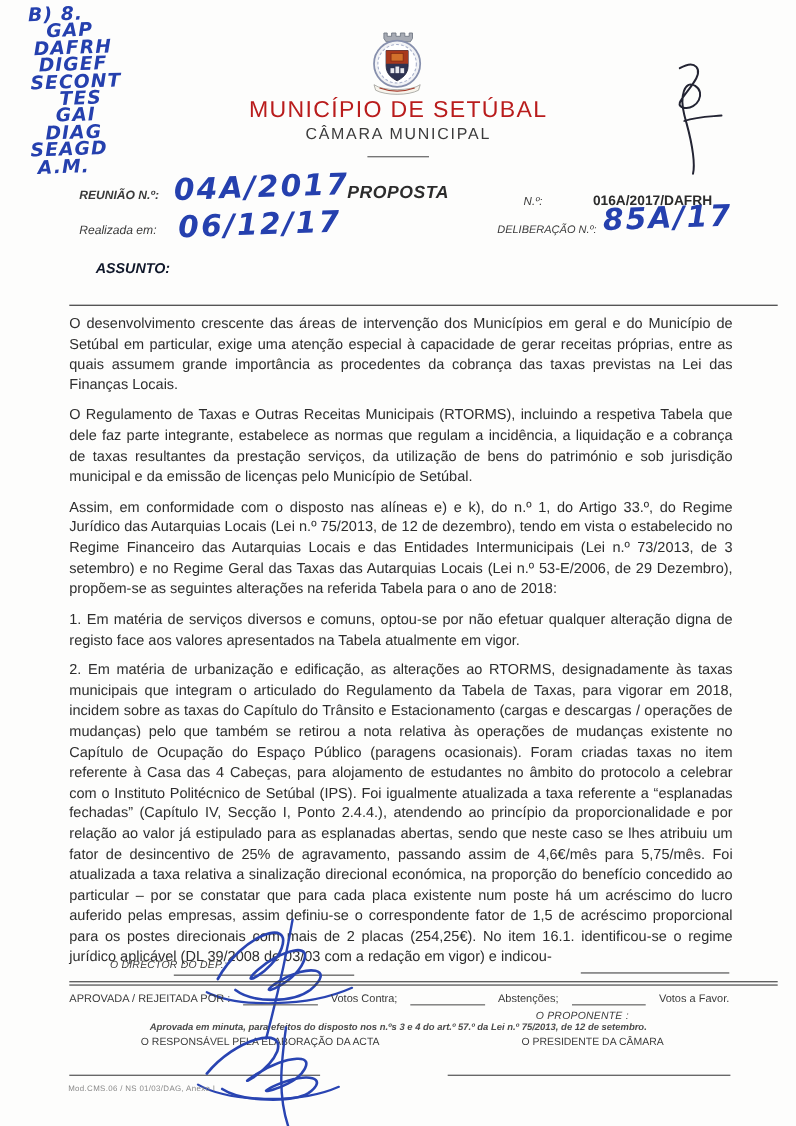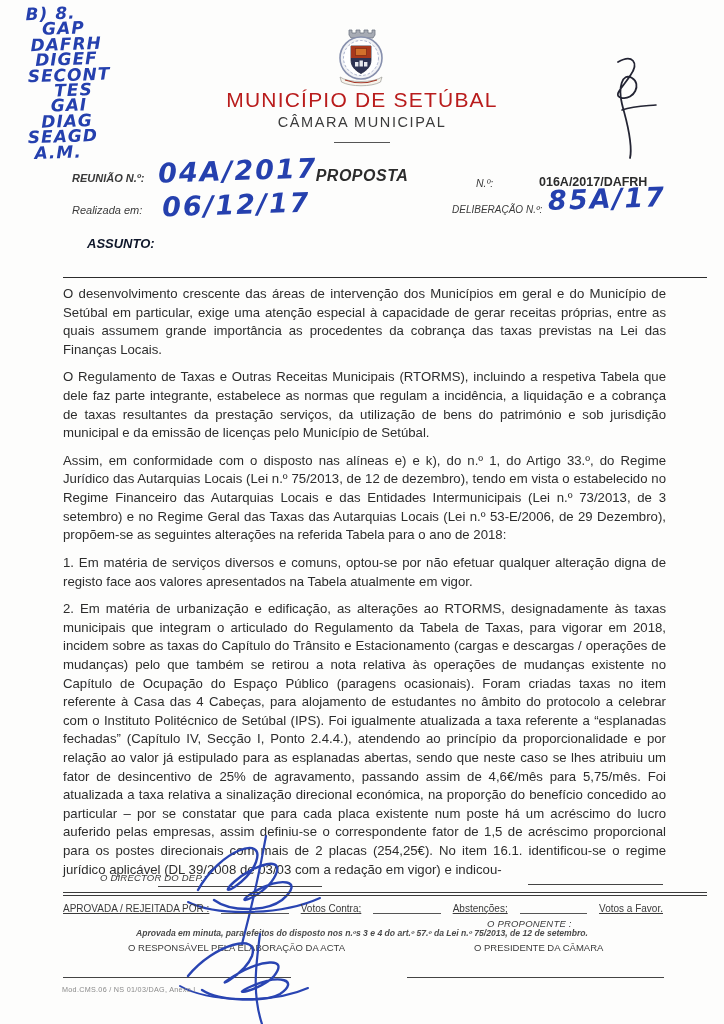--- a/index.html
+++ b/index.html
@@ -64,21 +64,21 @@
 
   
   .small-caps-lbl{font-size:9.5px;font-style:italic;color:#3a3a3a;letter-spacing:.2px;}
   #director-label{position:absolute;left:80px;top:872px;margin-left:20px;}
   #director-line{position:absolute;left:158px;top:886px;width:164px;border-top:1.3px solid #444;}
   #proponente-label{position:absolute;left:487px;top:918px;}
   #proponente-line{position:absolute;left:528px;top:884px;width:135px;border-top:1.3px solid #444;}
   #double-rule{position:absolute;left:63px;top:892px;width:644px;height:2px;
     border-top:1.6px solid #3b3b3b;border-bottom:1.4px solid #3b3b3b;}
   #aprovada-row{position:absolute;left:63px;top:903px;width:600px;display:flex;
-    align-items:flex-start;font-size:10px;color:#3a3a3a;text-decoration:underline;}
+    align-items:flex-start;font-size:10px;color:#3a3a3a;}
   #aprovada-row .txt{white-space:nowrap;}
   #aprovada-row .blank{display:inline-block;width:58px;border-bottom:1.2px solid #555;height:10px;flex:1;margin:0 12px;max-width:70px;}
   #minuta-note{position:absolute;left:0;top:928px;width:724px;text-align:center;
     font-size:8.6px;font-style:italic;font-weight:bold;color:#4a4a4a;}
   #responsavel-label{position:absolute;left:128px;top:942px;font-size:9.5px;color:#3a3a3a;}
   #presidente-label{position:absolute;left:474px;top:942px;font-size:9.5px;color:#3a3a3a;}
   #resp-line{position:absolute;left:63px;top:977px;width:228px;border-top:1.3px solid #444;}
   #pres-line{position:absolute;left:407px;top:977px;width:257px;border-top:1.3px solid #444;}
   #form-ref{position:absolute;left:62px;top:985px;font-size:7.2px;color:#8a8a8a;letter-spacing:.3px;}
 

